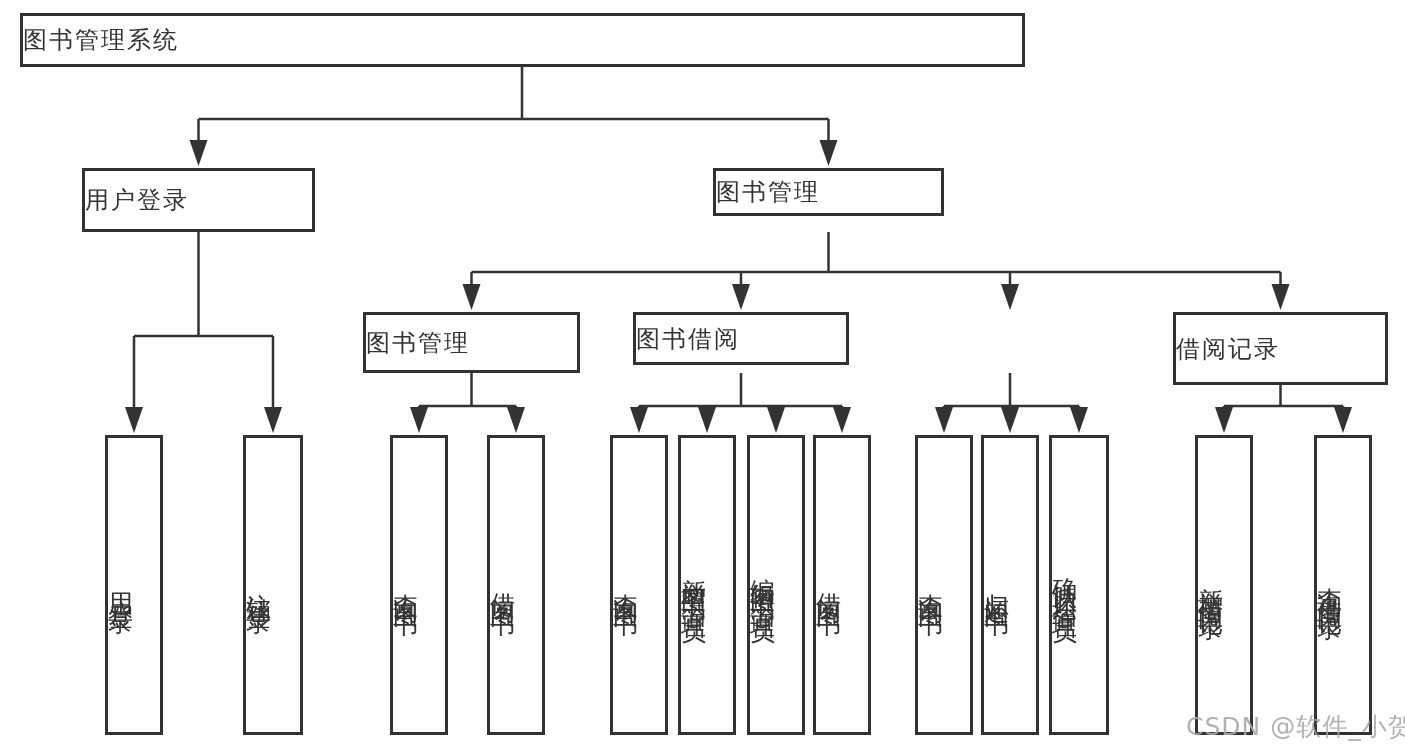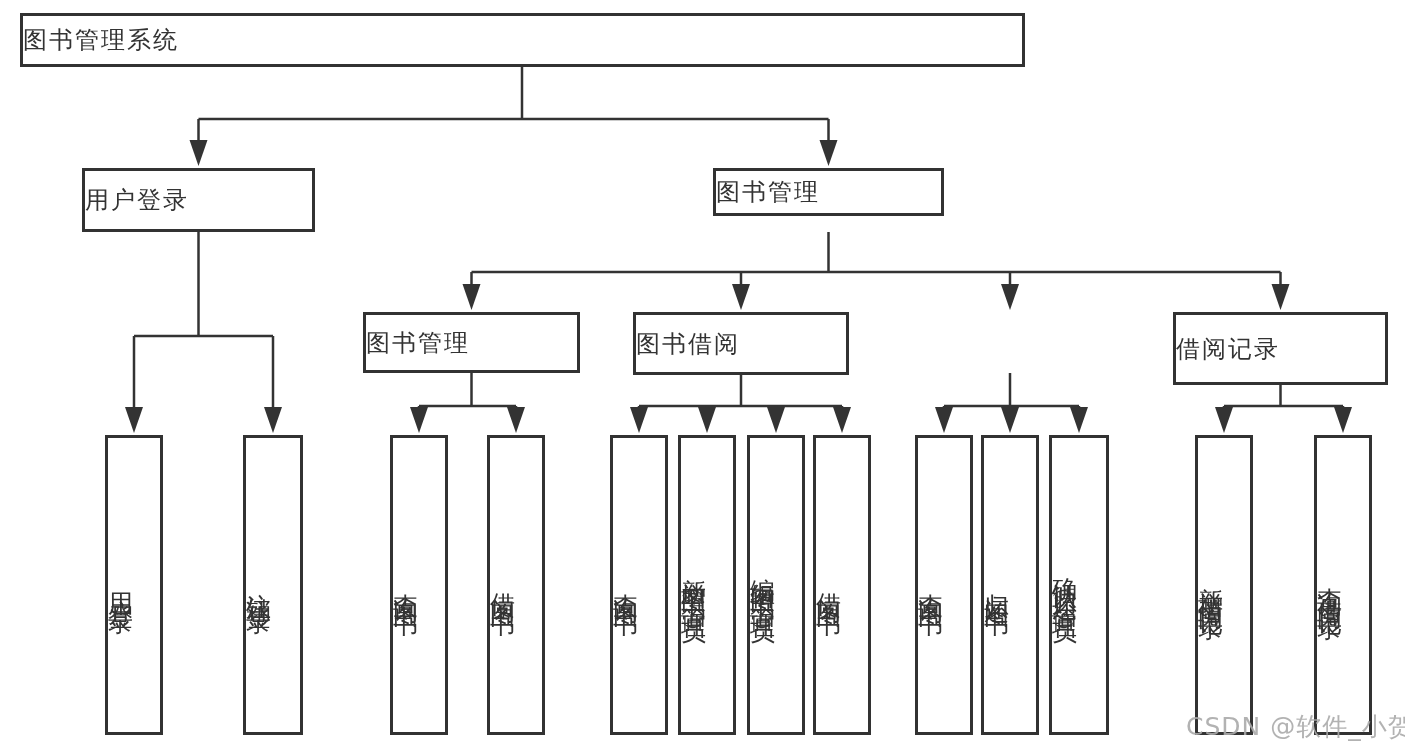--- a/index.html
+++ b/index.html
@@ -121,21 +121,21 @@
   <div class="box hbox" style="left:82px;top:168px;width:233px;height:64px">
     <span>用户登录</span>
   </div>
   <div class="box hbox" style="left:713px;top:168px;width:231px;height:48px">
     <span>图书管理</span>
   </div>
 
   <div class="box hbox" style="left:363px;top:312px;width:217px;height:61px">
     <span>图书管理</span>
   </div>
-  <div class="box hbox" style="left:633px;top:312px;width:216px;height:63px">
+  <div class="box hbox" style="left:633px;top:312px;width:216px;height:53px">
     <span>图书借阅</span>
   </div>
   <div class="box hbox" style="left:1173px;top:312px;width:215px;height:73px">
     <span>借阅记录</span>
   </div>
 
   <div class="box vbox" style="left:105px;top:435px;width:58px;height:300px">
     <span>用户登录</span>
   </div>
   <div class="box vbox" style="left:243px;top:435px;width:60px;height:300px">

